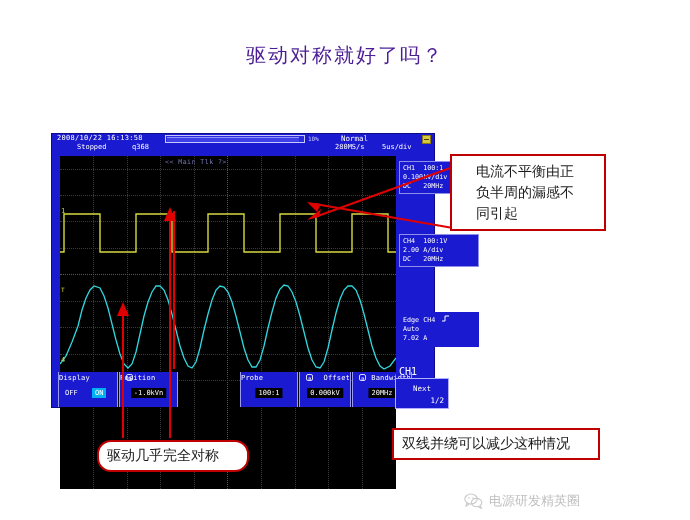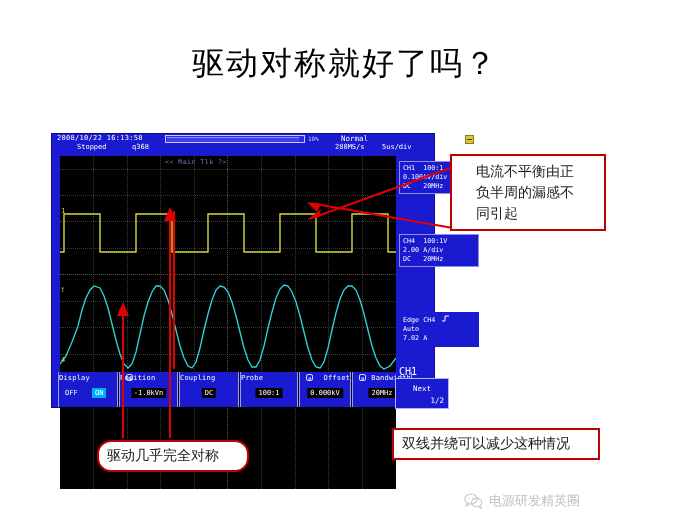--- a/index.html
+++ b/index.html
@@ -5,31 +5,31 @@
   html,body{margin:0;padding:0;}
   body{
     width:690px;height:520px;background:#ffffff;position:relative;overflow:hidden;
     font-family:"Liberation Sans","DejaVu Sans",sans-serif;
   }
 
   
   .slide-title{
     position:absolute;left:0;top:42px;width:690px;text-align:center;
     font-family:"Liberation Serif","DejaVu Serif",serif;
-    font-size:32px;color:#000000;letter-spacing:2px;white-space:nowrap;
+    font-size:20px;color:#4c1d95;letter-spacing:2px;white-space:nowrap;
   }
 
   
   .scope{
     position:absolute;left:51px;top:133px;width:384px;height:275px;
     background:#1a1ad0;border:1px solid #0b0b8c;box-sizing:border-box;
     font-family:"DejaVu Sans Mono","Liberation Mono",monospace;
     color:#ffffff;
   }
-  .scope-topbar{position:absolute;left:0;top:0;width:384px;height:22px;padding-left:43px;}
+  .scope-topbar{position:absolute;left:0;top:0;width:384px;height:22px;}
   .tb-date{position:absolute;left:5px;top:0px;font-size:7px;color:#ffffff;letter-spacing:.3px;}
   .tb-stopped{position:absolute;left:5px;top:9px;font-size:7px;color:#ffffff;margin-left:20px;}
   .tb-mem{position:absolute;left:80px;top:9px;font-size:7px;color:#ffffff;}
   .tb-bar{
     position:absolute;left:113px;top:1px;width:140px;height:8px;
     border:1px solid #c8c8ff;background:#2a2ae0;box-sizing:border-box;
   }
   .tb-bar-inner{position:absolute;left:1px;top:1px;width:132px;height:4px;background:#4040e8;
      border-top:1px solid #9090ff;}
   .tb-bar-pct{position:absolute;left:256px;top:1px;font-size:6px;color:#cfcfff;}
@@ -239,24 +239,20 @@
       <div class="mopt plain" style="left:3px">OFF</div>
       <div class="mopt sel" style="left:33px;background:#00b0f0">ON</div>
     </div>
 
     <div class="mkey" style="left:65px;width:59px">
       <div class="knob">◑</div>
       <div class="mlab">Position</div>
       <div class="mval sel">-1.0kVn</div>
     </div>
 
-    <div class="mkey" style="left:125px;width:60px">
-      <div class="mlab">Coupling</div>
-      <div class="mval sel">DC</div>
-    </div>
 
     <div class="mkey" style="left:186px;width:58px">
       <div class="mlab">Probe</div>
       <div class="mval sel">100:1</div>
     </div>
 
     <div class="mkey" style="left:245px;width:52px">
       <div class="knob">◑</div>
       <div class="mlab" style="text-align:right;padding-right:3px">Offset</div>
       <div class="mval sel">0.000kV</div>

